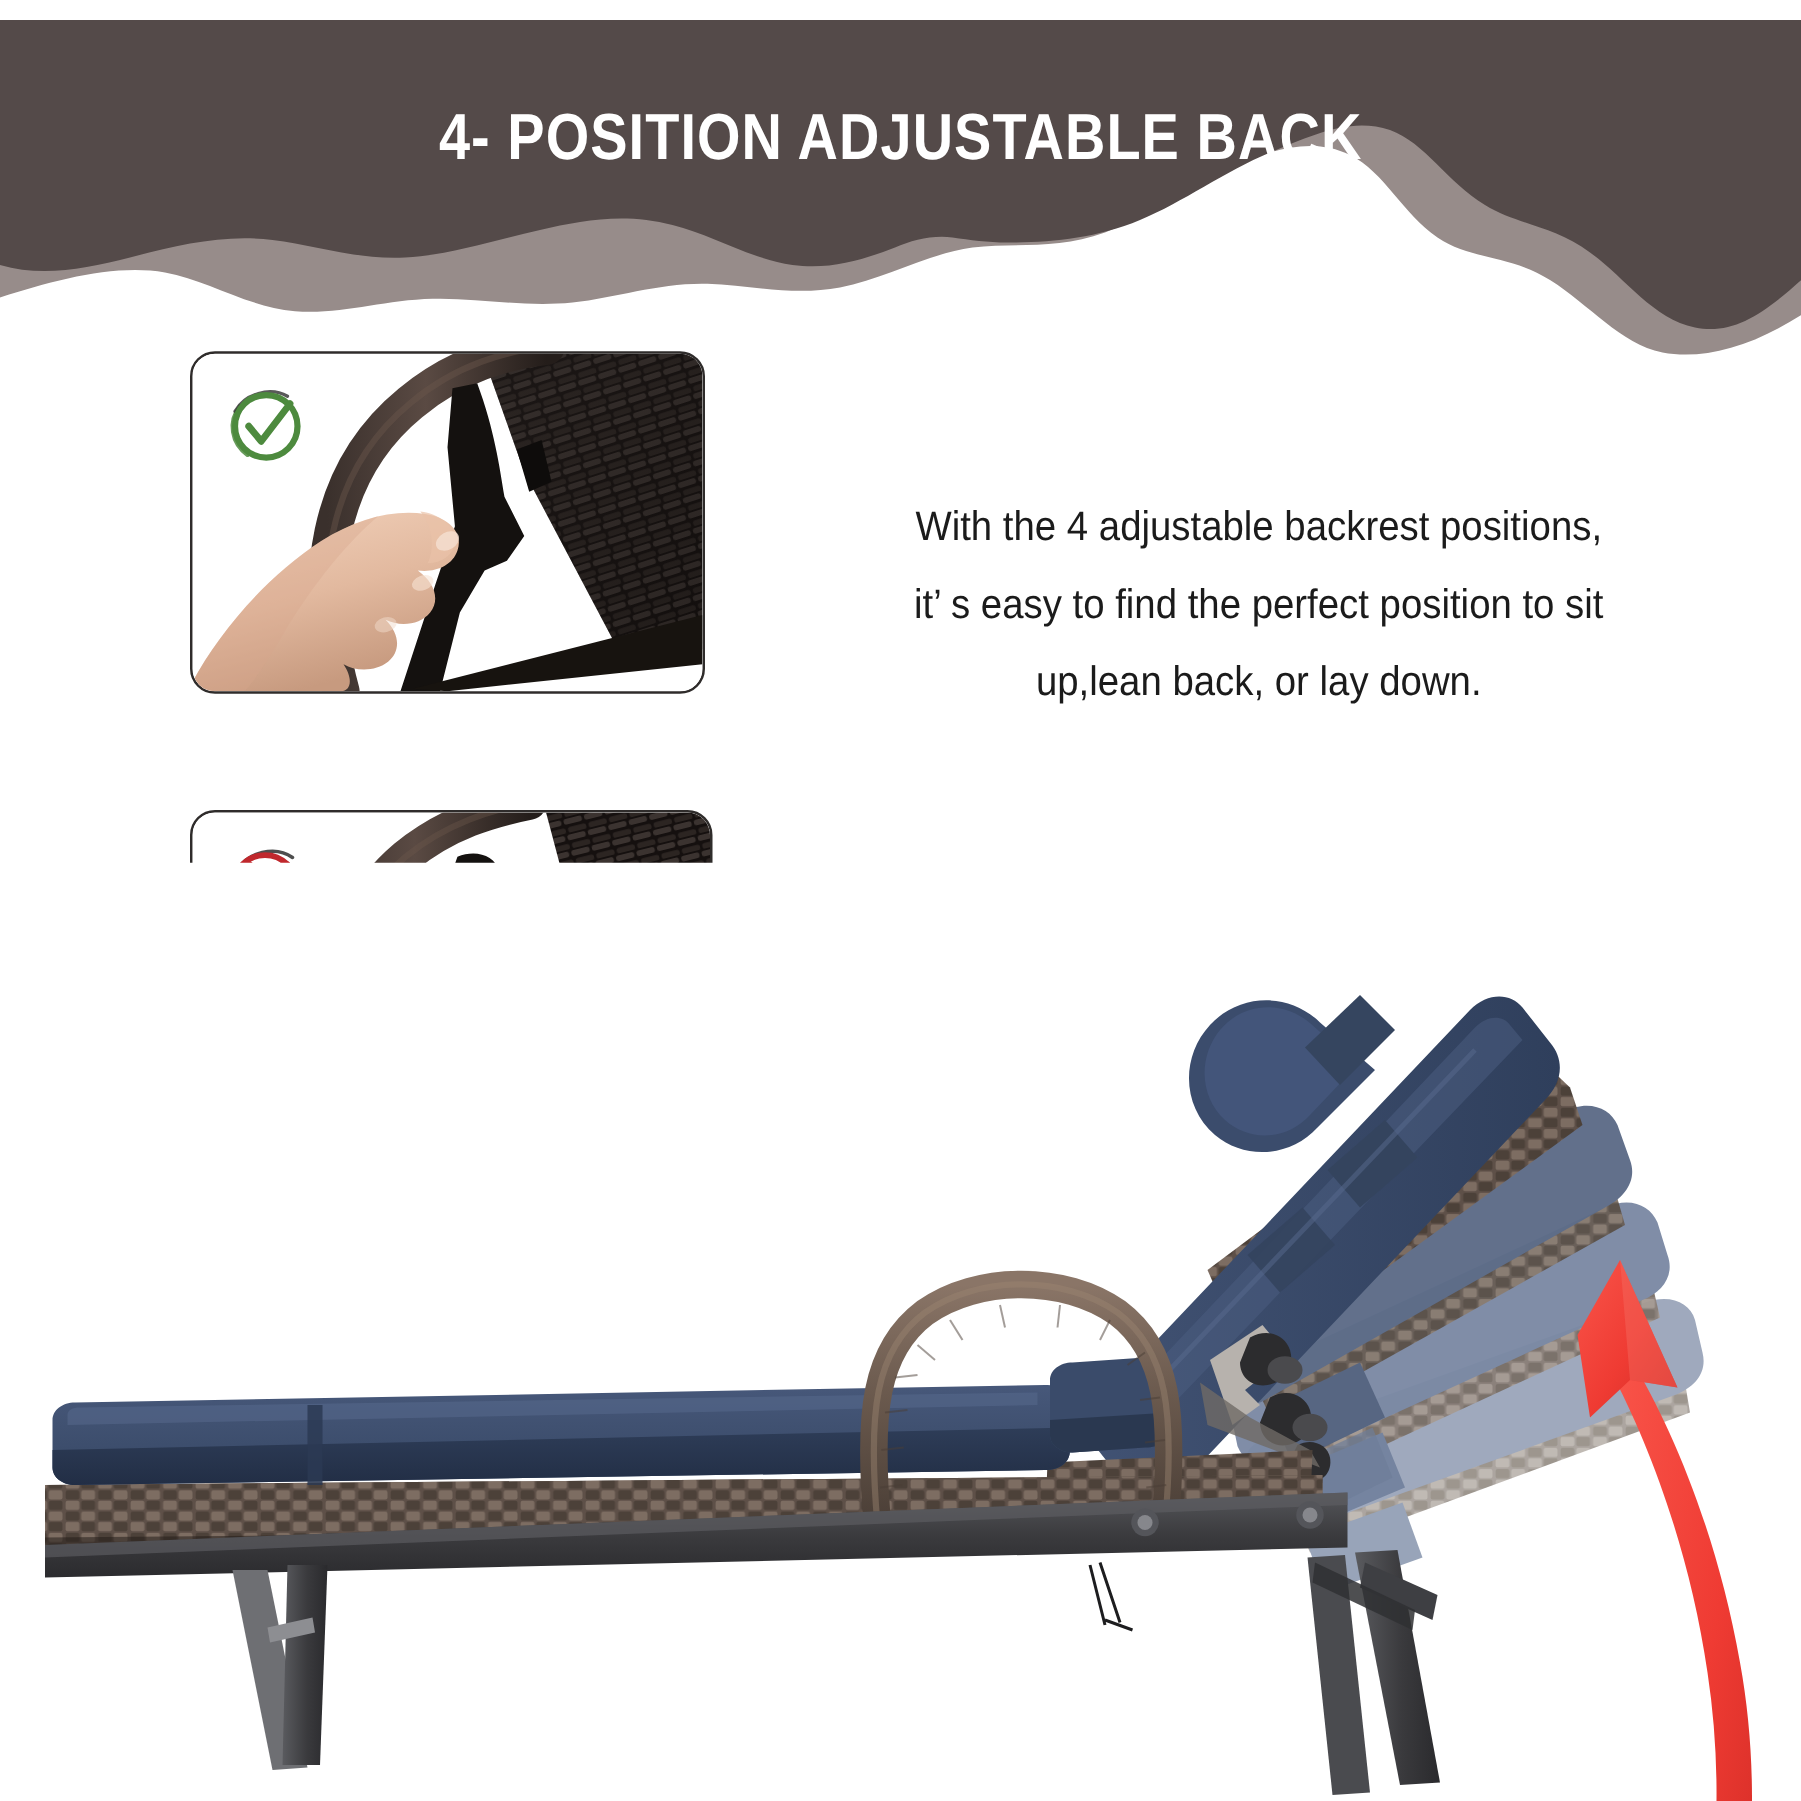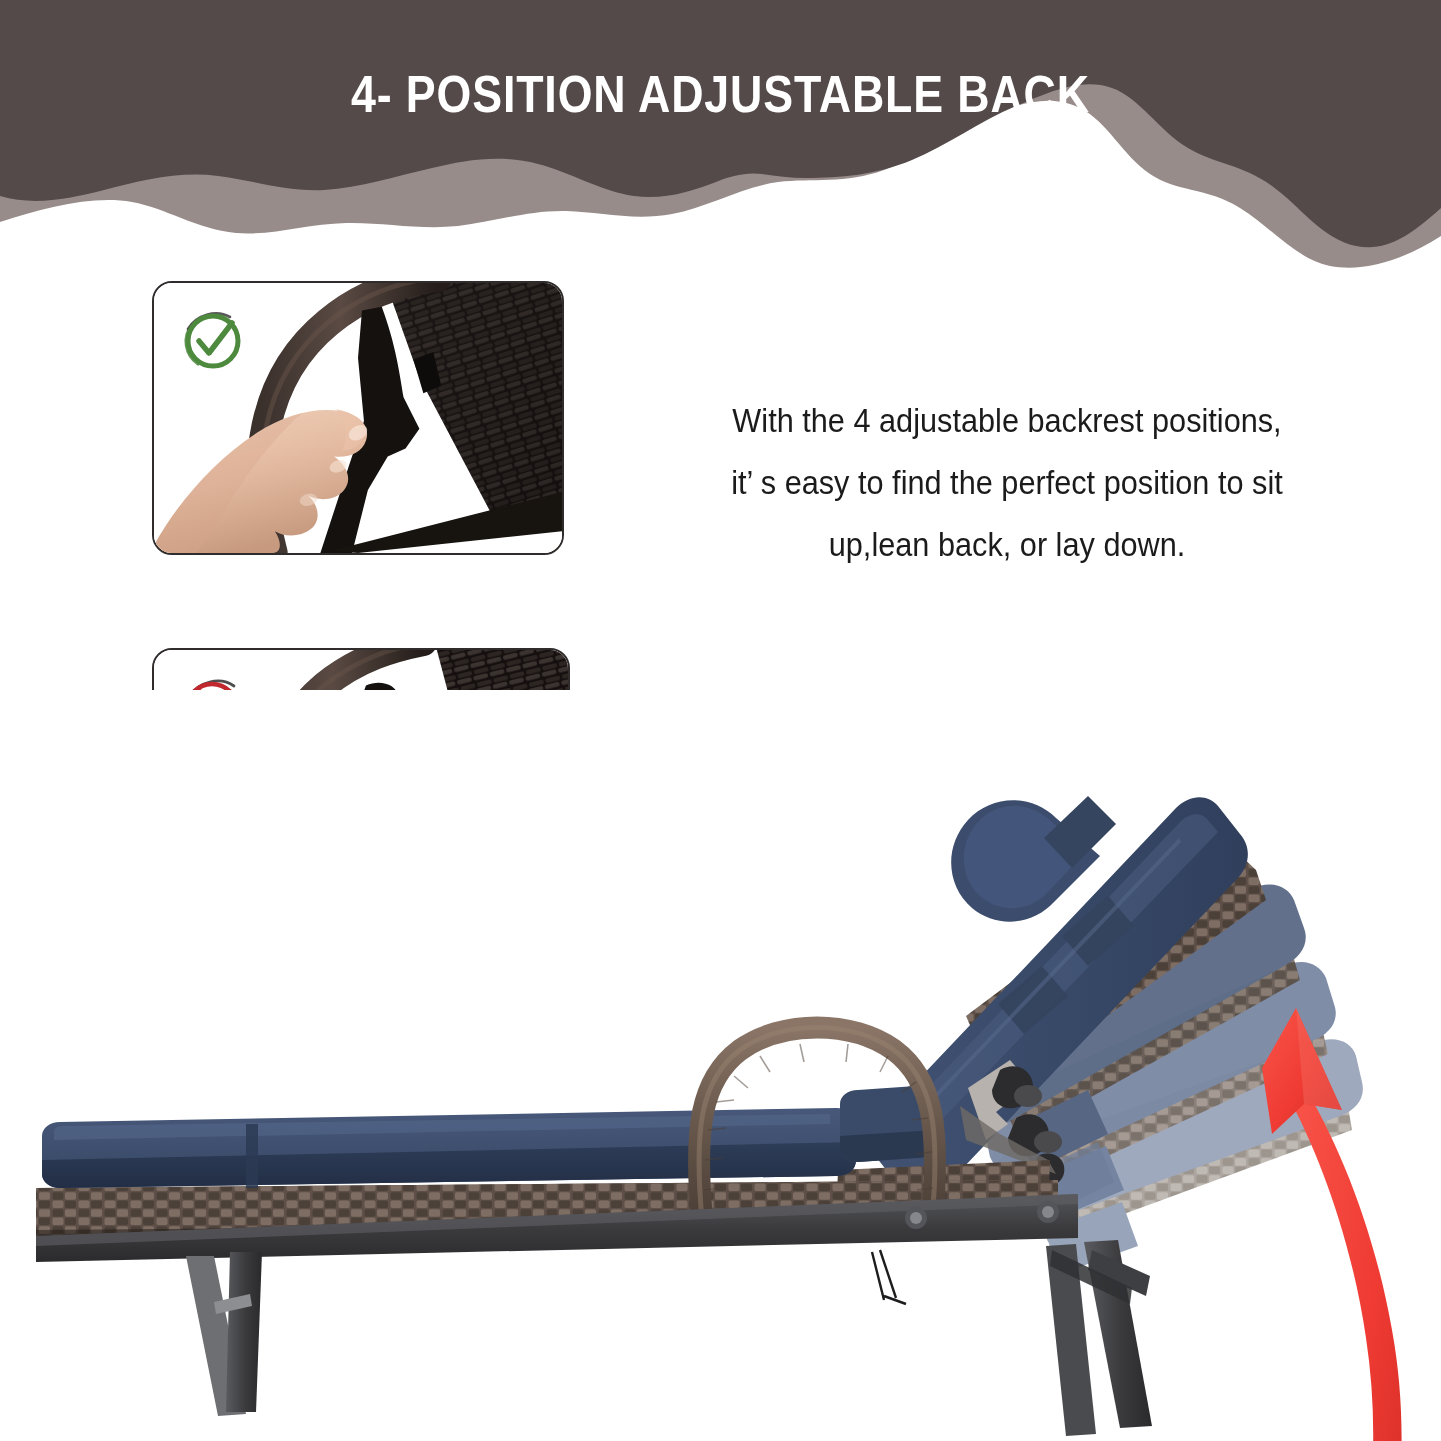--- a/index.html
+++ b/index.html
@@ -5,21 +5,21 @@
   * { margin:0; padding:0; box-sizing:border-box; }
   html, body {
     width:1441px; height:1441px;
     background:#ffffff;
     font-family:"Liberation Sans", sans-serif;
     overflow:hidden;
   }
   #page { position:relative; width:1441px; height:1441px; background:#fff; }
 
   
-  .banner { position:absolute; left:0; top:0; width:1220px; height:270px; }
+  .banner { position:absolute; left:0; top:16px; width:1220px; height:270px; }
   .banner svg { display:block; width:1441px; height:270px; }
   .banner-title {
     position:absolute; left:0; top:62px; width:1441px;
     text-align:center;
     color:#ffffff;
     font-size:52px;
     font-weight:700;
     letter-spacing:1.0px;
     line-height:64px;
     transform:scaleX(0.86);

